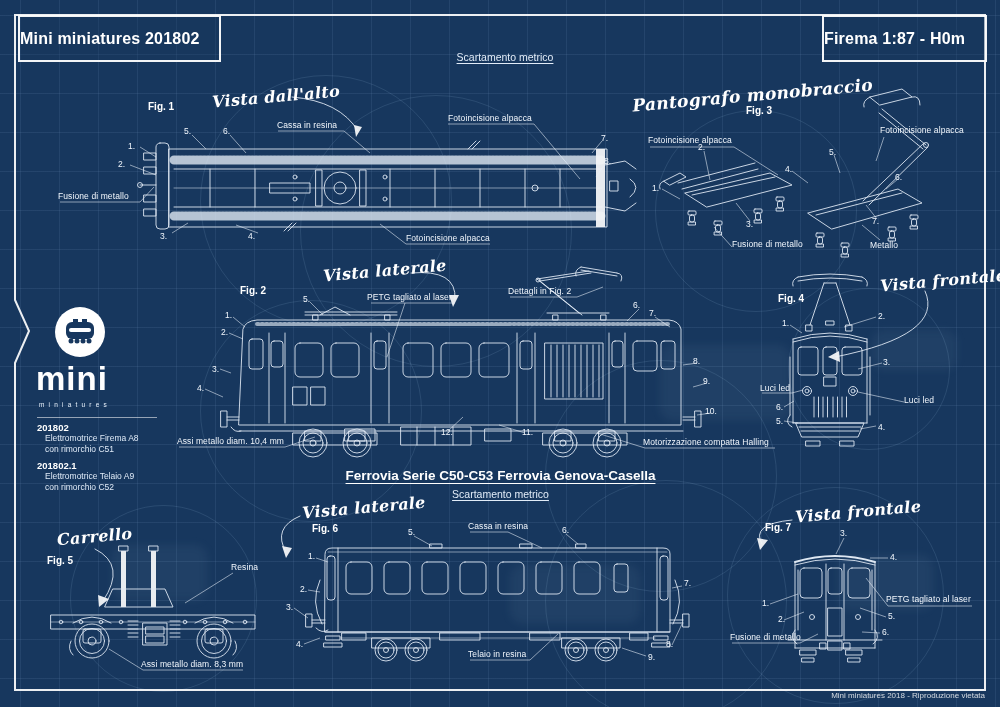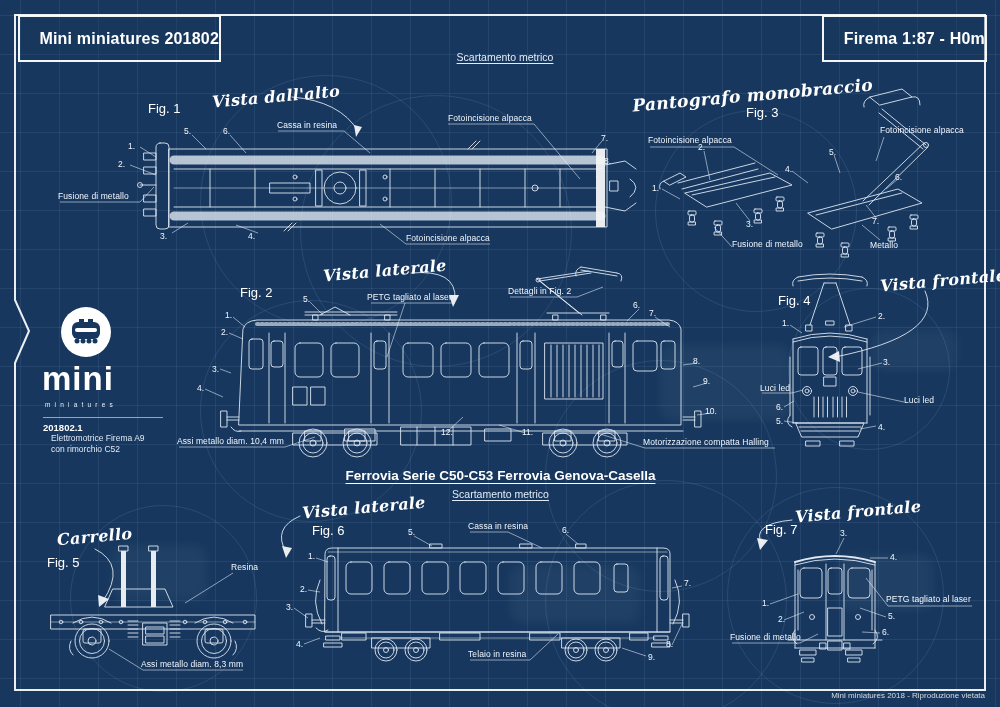--- a/index.html
+++ b/index.html
@@ -6,42 +6,42 @@
   .page{
     position:relative;width:1000px;height:707px;overflow:hidden;
     background-color:#17375E;
     background-image:
       linear-gradient(rgba(150,190,235,0.10) 1px, transparent 1px),
       linear-gradient(90deg, rgba(150,190,235,0.10) 1px, transparent 1px);
     background-size:39px 39px;background-position:20px 15px;
     font-family:"Liberation Sans",sans-serif;color:#EAF2FB;
   }
   .frame{position:absolute;left:0;top:0;pointer-events:none;}
-  .hbox{position:absolute;border:2px solid rgba(255,255,255,0.95);display:flex;align-items:center;justify-content:flex-end;background:rgba(23,55,94,0.3);}
+  .hbox{position:absolute;border:2px solid rgba(255,255,255,0.95);display:flex;align-items:center;justify-content:flex-start;background:rgba(23,55,94,0.3);}
   .hbox span{font-weight:bold;font-size:16px;letter-spacing:0.2px;color:#fff;}
   #product-box{left:18px;top:15px;width:199px;height:43px;}
   #scale-box{left:822px;top:15px;width:161px;height:43px;}
   .sec{position:absolute;text-align:center;}
   .sec .t{font-weight:bold;font-size:13.5px;color:#fff;text-decoration:underline;text-underline-offset:3px;text-decoration-thickness:1px;}
   .sec .s{font-size:10.5px;margin-top:5px;color:#E2ECF8;text-decoration:underline;text-underline-offset:2px;}
   #sec1{left:230px;top:46px;width:550px;}
   #sec2{left:228px;top:468px;width:545px;}
   .fig{position:absolute;}
   .fig svg{position:absolute;left:0;top:0;overflow:visible;}
   .art{stroke:#E9F1FA;stroke-width:0.9;fill:none;stroke-linecap:round;stroke-linejoin:round;opacity:0.95;}
   .ld{stroke:rgba(233,241,250,0.75);stroke-width:0.75;fill:none;}
   .fillw{fill:#FFFFFF;stroke:none;opacity:0.95;}
   .co{position:absolute;font-size:8.5px;color:#F2F7FD;white-space:nowrap;}
   .ann{position:absolute;font-size:8.5px;color:#F2F7FD;white-space:nowrap;letter-spacing:0.1px;}
-  .flab{position:absolute;font-weight:normal;font-size:13px;color:#fff;white-space:nowrap;}
+  .flab{position:absolute;font-weight:bold;font-size:10px;color:#fff;white-space:nowrap;}
   .script{position:absolute;font-family:"DejaVu Serif",serif;font-style:italic;font-weight:bold;font-size:16px;color:#fff;white-space:nowrap;transform:rotate(-5deg);letter-spacing:0.3px;}
   .script.big{font-size:17px;}
   .deco-circle{position:absolute;border:1px solid rgba(170,205,240,0.13);border-radius:50%;pointer-events:none;}
   .ghost{position:absolute;background:rgba(190,215,245,0.06);filter:blur(5px);border-radius:12px;pointer-events:none;}
-  .sidebar{position:absolute;left:28px;top:300px;width:160px;height:245px;}
+  .sidebar{position:absolute;left:22px;top:300px;width:160px;height:245px;}
   .logo-circle{position:absolute;left:33px;top:7px;width:50px;height:50px;background:#fff;border-radius:50%;}
   .brand{position:absolute;left:14px;top:60px;font-weight:bold;font-size:33px;letter-spacing:1px;color:#fff;}
   .brand-sub{position:absolute;left:17px;top:101px;font-size:6.5px;letter-spacing:4.2px;color:#E8F1FB;}
   .divider{position:absolute;left:15px;top:117px;width:120px;height:1px;background:rgba(255,255,255,0.55);}
   .products{position:absolute;left:15px;top:122px;}
   .prod{margin-bottom:5px;}
   .prod .code{font-weight:bold;font-size:9.5px;color:#fff;}
   .prod .l{font-size:8.5px;color:#DFEAF7;margin-left:8px;line-height:11px;}
   .footer{position:absolute;top:691px;right:15px;font-size:8px;color:rgba(255,255,255,0.8);}
 </style>
@@ -432,22 +432,27 @@
           <circle cx="22" cy="34" r="2.5" fill="#17375E"></circle>
         <circle cx="28" cy="34" r="2.5" fill="#17375E"></circle>
           <circle cx="34" cy="34" r="2.5" fill="#17375E"></circle>
       </svg>
     </div>
     <div class="brand">mini</div>
     <div class="brand-sub">miniatures</div>
     <div class="divider"></div>
     <div class="products">
       <div class="prod">
+        <div class="code">201802</div>
+        <div class="l">Elettromotrice Firema A8</div>
+        <div class="l">con rimorchio C51</div>
+      </div>
+      <div class="prod">
         <div class="code">201802.1</div>
-        <div class="l">Elettromotrice Firema A9</div>
+        <div class="l">Elettromotrice Telaio A9</div>
         <div class="l">con rimorchio C52</div>
       </div>
     </div>
   </div>
 
   <div class="fig" style="left:35px;top:525px;width:240px;height:152px">
     <svg width="240" height="152">
       <g class="art">
         <rect x="86" y="26" width="5" height="56" class="fillw"></rect>
           <rect x="116" y="26" width="5" height="56" class="fillw"></rect>

